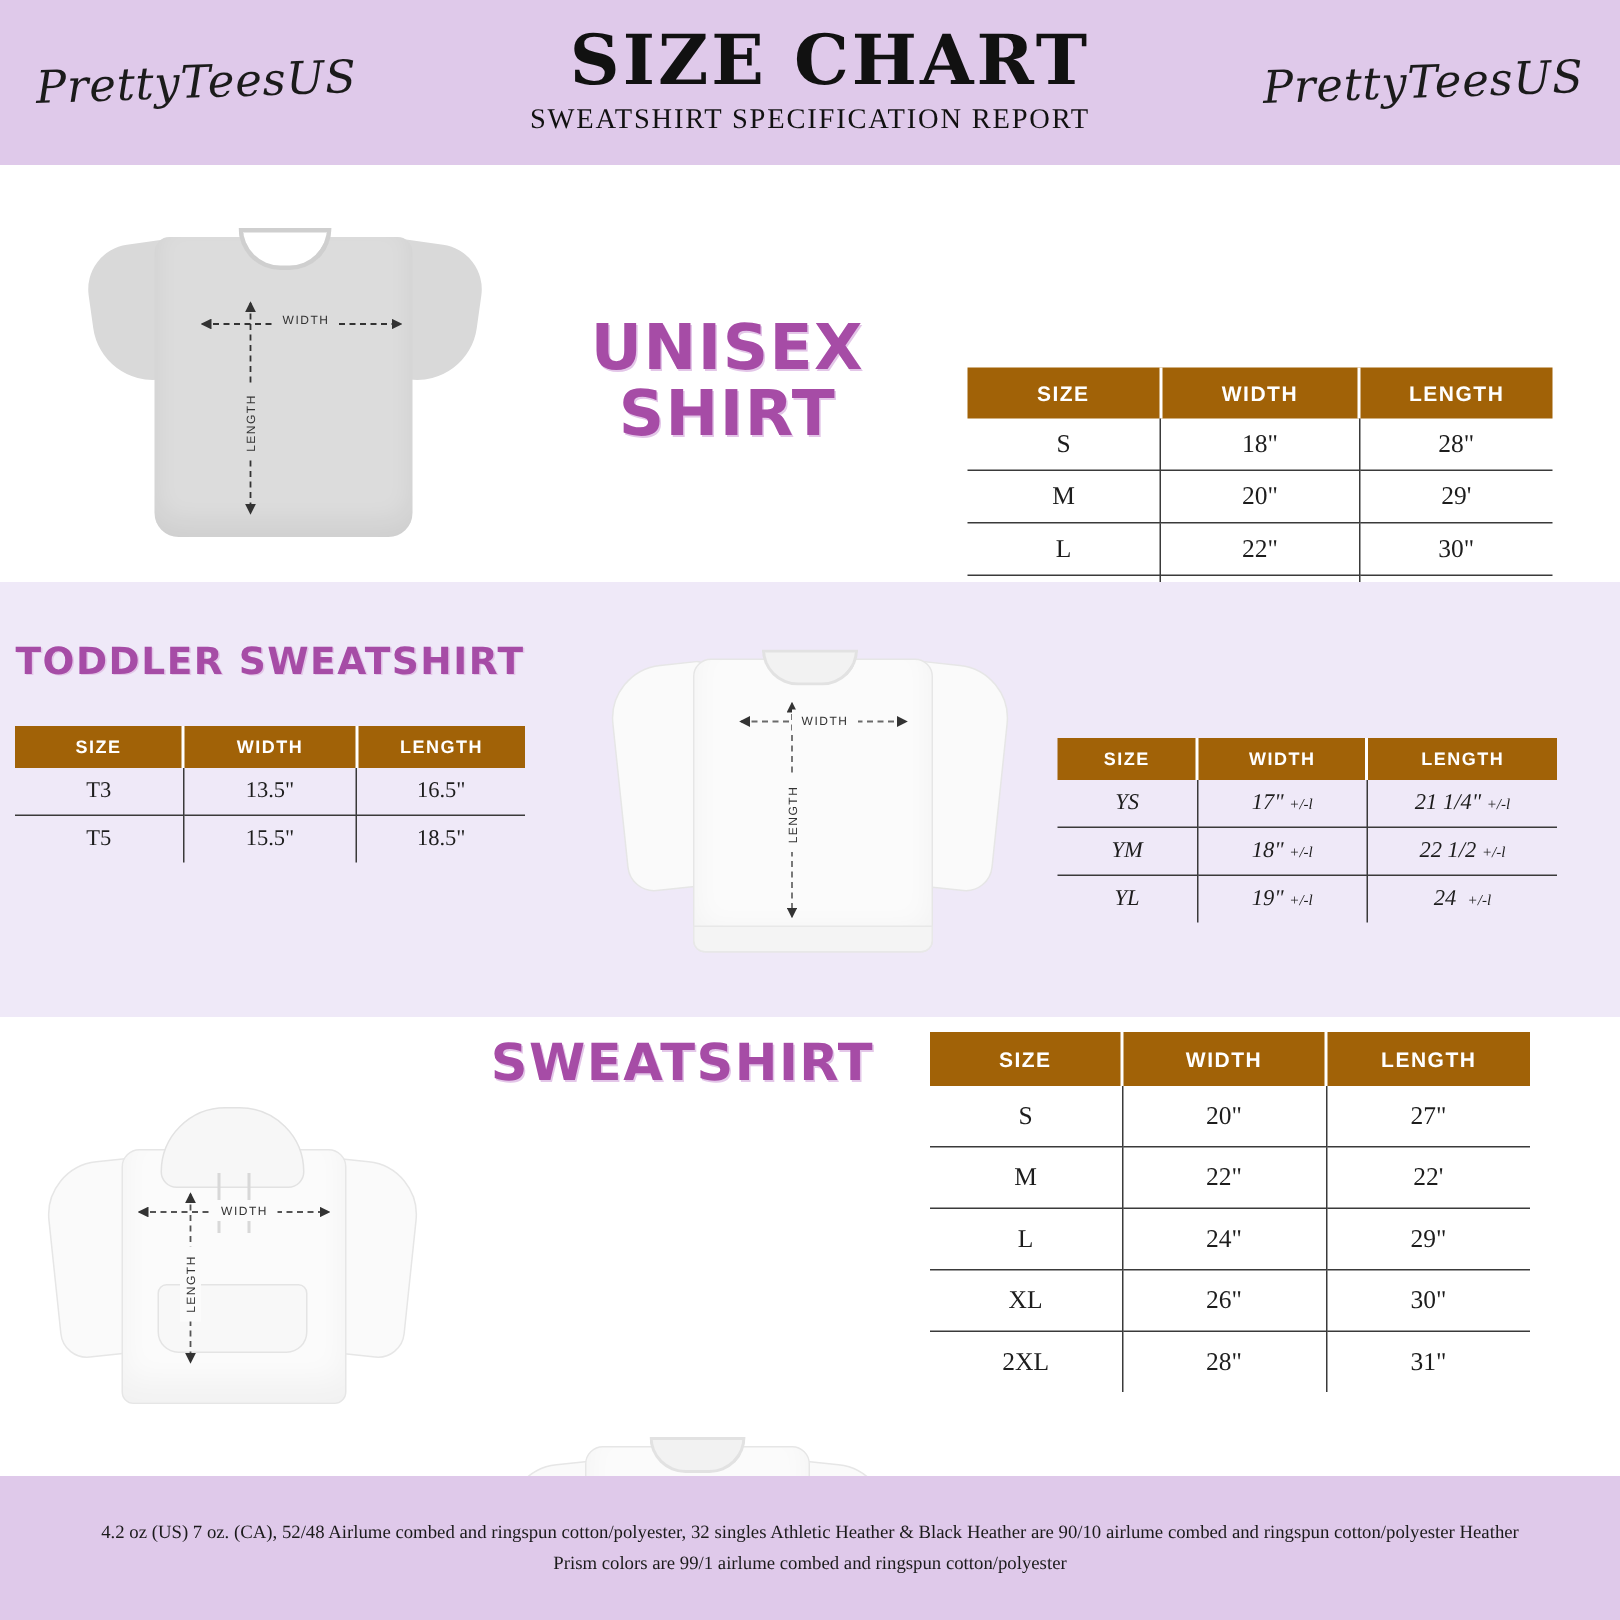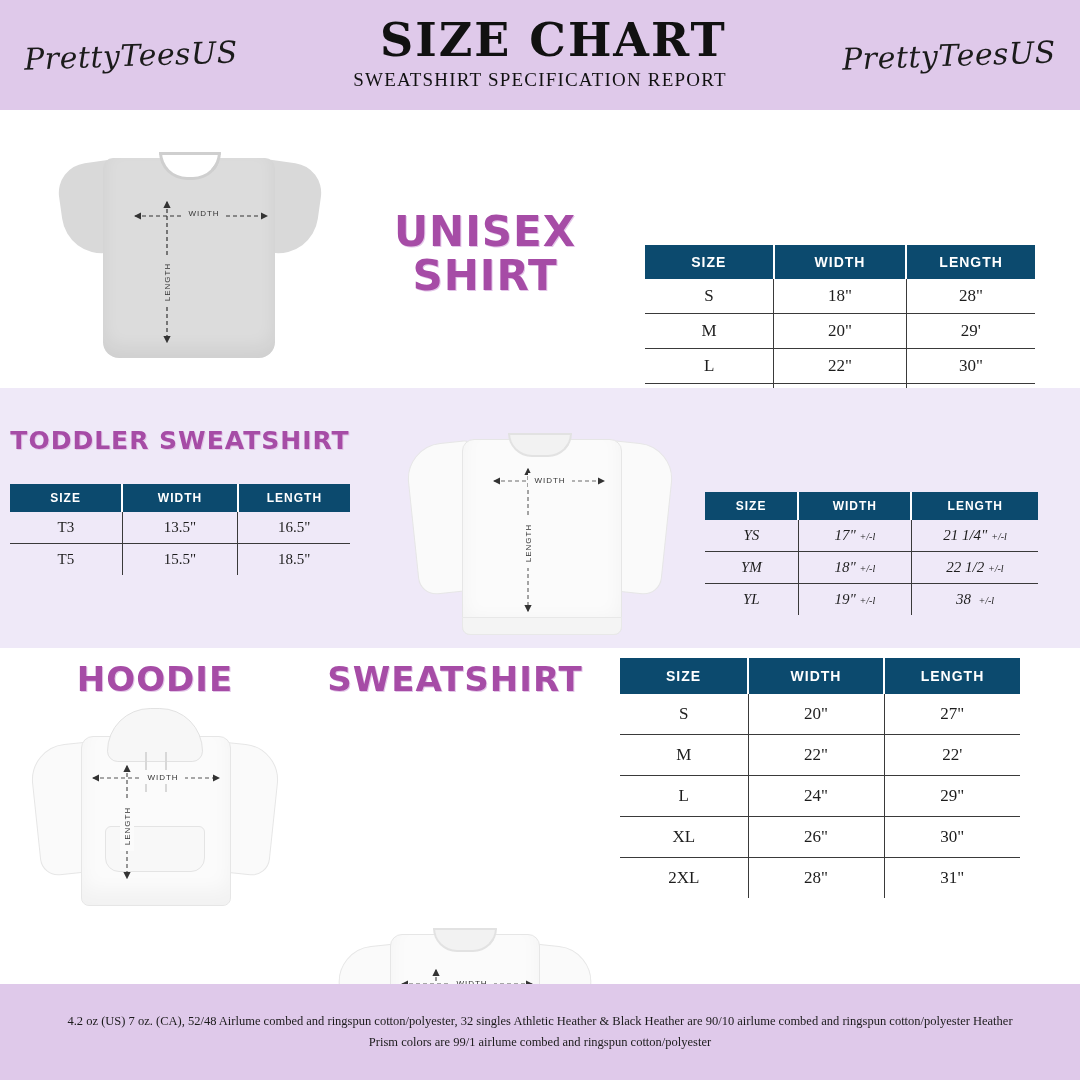--- a/index.html
+++ b/index.html
@@ -58,21 +58,21 @@
 
   
   .band {
     position: relative;
     width: 100%;
   }
   .band-white { background: #ffffff; }
   .band-lilac { background: #efe9f8; }
 
   .band-1 { height: 278px; }
-  .band-2 { height: 260px; }
+  .band-2 { height: 290px; }
   .band-3 { height: 308px; }
 
   
   .shirt-wrap { position: absolute; }
 
   .tee {
     position: relative;
     width: 270px; height: 230px;
   }
   
@@ -191,21 +191,21 @@
     text-shadow: 1px 1px 0 #e3c6e8;
   }
 
   
   table.size-table {
     border-collapse: collapse;
     font-family: "Liberation Serif", serif;
     background: transparent;
   }
   table.size-table th {
-    background: #0c4a6e;
+    background: #a16207;
     color: #ffffff;
     font-family: "Liberation Sans", sans-serif;
     font-weight: bold;
     letter-spacing: 1px;
     border-right: 2px solid #ffffff;
     text-align: center;
     margin-top: 10px;
   }
   table.size-table th:last-child { border-right: none; }
   table.size-table td {
@@ -412,29 +412,28 @@
           <td><span>21 1/4"</span> <span class="tol">+/-l</span></td>
         </tr>
         <tr>
           <td>YM</td>
           <td><span>18"</span> <span class="tol">+/-l</span></td>
           <td><span>22 1/2</span> <span class="tol">+/-l</span></td>
         </tr>
         <tr>
           <td>YL</td>
           <td><span>19"</span> <span class="tol">+/-l</span></td>
-          <td><span>38</span> &nbsp;<span class="tol">+/-l</span></td>
+          <td><span>24</span> &nbsp;<span class="tol">+/-l</span></td>
         </tr>
       </tbody>
     </table>
   </div>
 
   <div class="band band-white band-3">
 
-    <div class="sec-title" style="left:40px; top:14px; width:230px; font-size:34px;">HOODIE</div>
 
     <div class="shirt-wrap sweat" style="left:35px; top:52px; width:240px; height:210px;">
       <div class="sweat-sleeve-l" style="top:44px; height:130px; left:0;"></div>
       <div class="sweat-sleeve-r" style="top:44px; height:130px; right:0;"></div>
       <div class="sweat-body" style="left:46px; top:36px; width:150px; height:170px;"></div>
       <div class="hoodie-hood"></div>
       <div class="hoodie-string a"></div>
       <div class="hoodie-string b"></div>
       <div class="hoodie-pocket"></div>
       <div class="meas">

